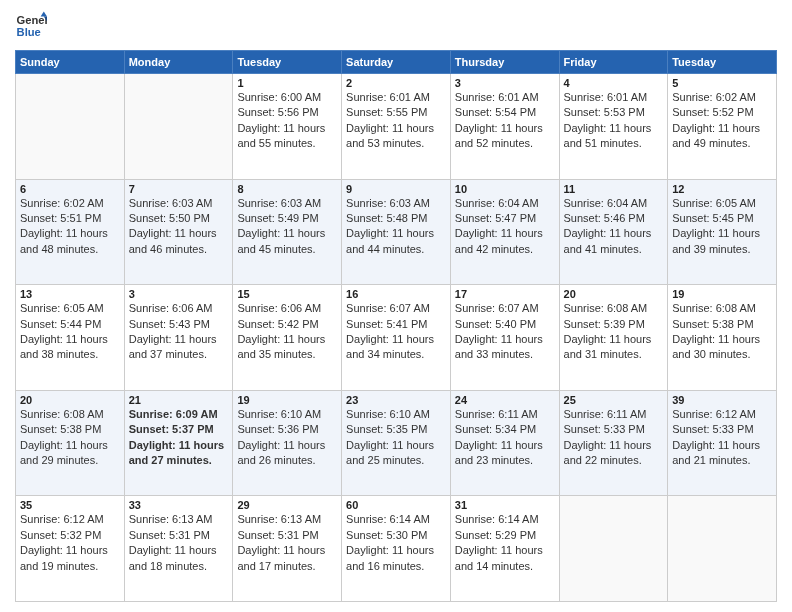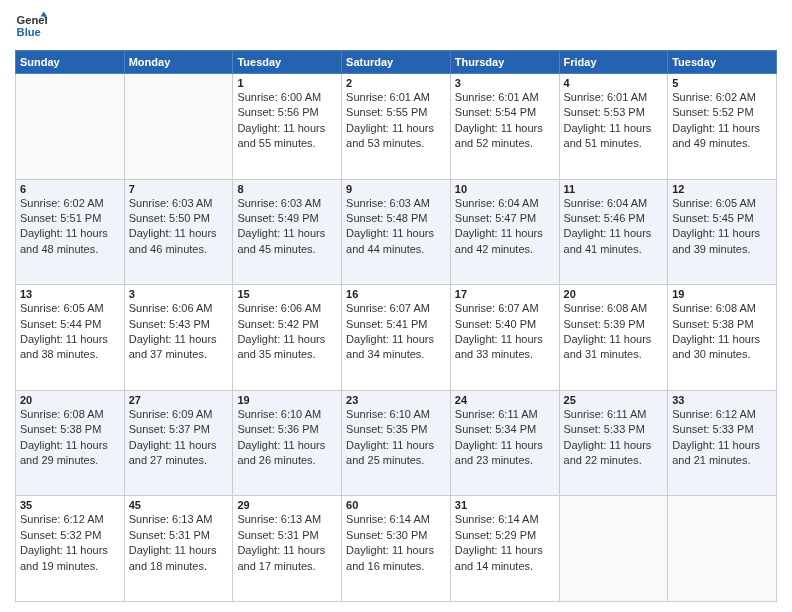--- a/index.html
+++ b/index.html
@@ -248,22 +248,22 @@
           </td>
         </tr>
         <tr class="row-alt">
           <td>
             <span class="day-num">20</span>
             <div class="cell-info" style="white-space: pre-line;">Sunrise: 6:08 AM
 Sunset: 5:38 PM
 Daylight: 11 hours and 29 minutes.</div>
           </td>
           <td>
-            <span class="day-num">27</span>
-            <div class="cell-info" style="white-space: pre-line;">Sunrise: 6:09 AM
+            <span class="day-num">21</span>
+            <div class="cell-info" style="white-space: pre-line; font-weight: bold;">Sunrise: 6:09 AM
 Sunset: 5:37 PM
 Daylight: 11 hours and 27 minutes.</div>
           </td>
           <td>
             <span class="day-num">19</span>
             <div class="cell-info" style="white-space: pre-line;">Sunrise: 6:10 AM
 Sunset: 5:36 PM
 Daylight: 11 hours and 26 minutes.</div>
           </td>
           <td>
@@ -278,35 +278,35 @@
 Sunset: 5:34 PM
 Daylight: 11 hours and 23 minutes.</div>
           </td>
           <td>
             <span class="day-num">25</span>
             <div class="cell-info" style="white-space: pre-line;">Sunrise: 6:11 AM
 Sunset: 5:33 PM
 Daylight: 11 hours and 22 minutes.</div>
           </td>
           <td>
-            <span class="day-num">33</span>
+            <span class="day-num">39</span>
             <div class="cell-info" style="white-space: pre-line;">Sunrise: 6:12 AM
 Sunset: 5:33 PM
 Daylight: 11 hours and 21 minutes.</div>
           </td>
         </tr>
         <tr>
           <td>
             <span class="day-num">35</span>
             <div class="cell-info" style="white-space: pre-line;">Sunrise: 6:12 AM
 Sunset: 5:32 PM
 Daylight: 11 hours and 19 minutes.</div>
           </td>
           <td>
-            <span class="day-num">45</span>
+            <span class="day-num">33</span>
             <div class="cell-info" style="white-space: pre-line;">Sunrise: 6:13 AM
 Sunset: 5:31 PM
 Daylight: 11 hours and 18 minutes.</div>
           </td>
           <td>
             <span class="day-num">29</span>
             <div class="cell-info" style="white-space: pre-line;">Sunrise: 6:13 AM
 Sunset: 5:31 PM
 Daylight: 11 hours and 17 minutes.</div>
           </td>

